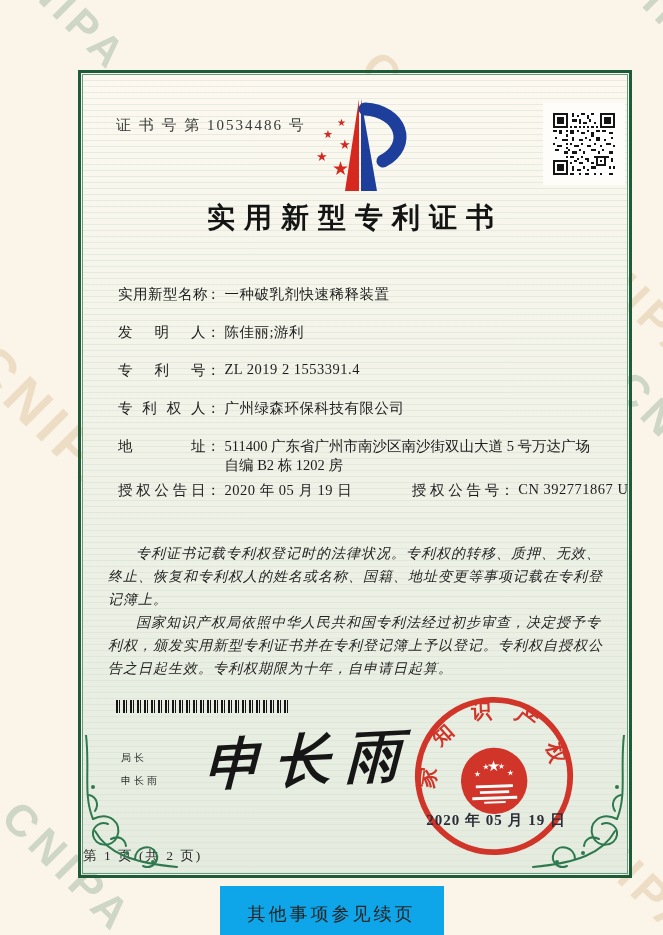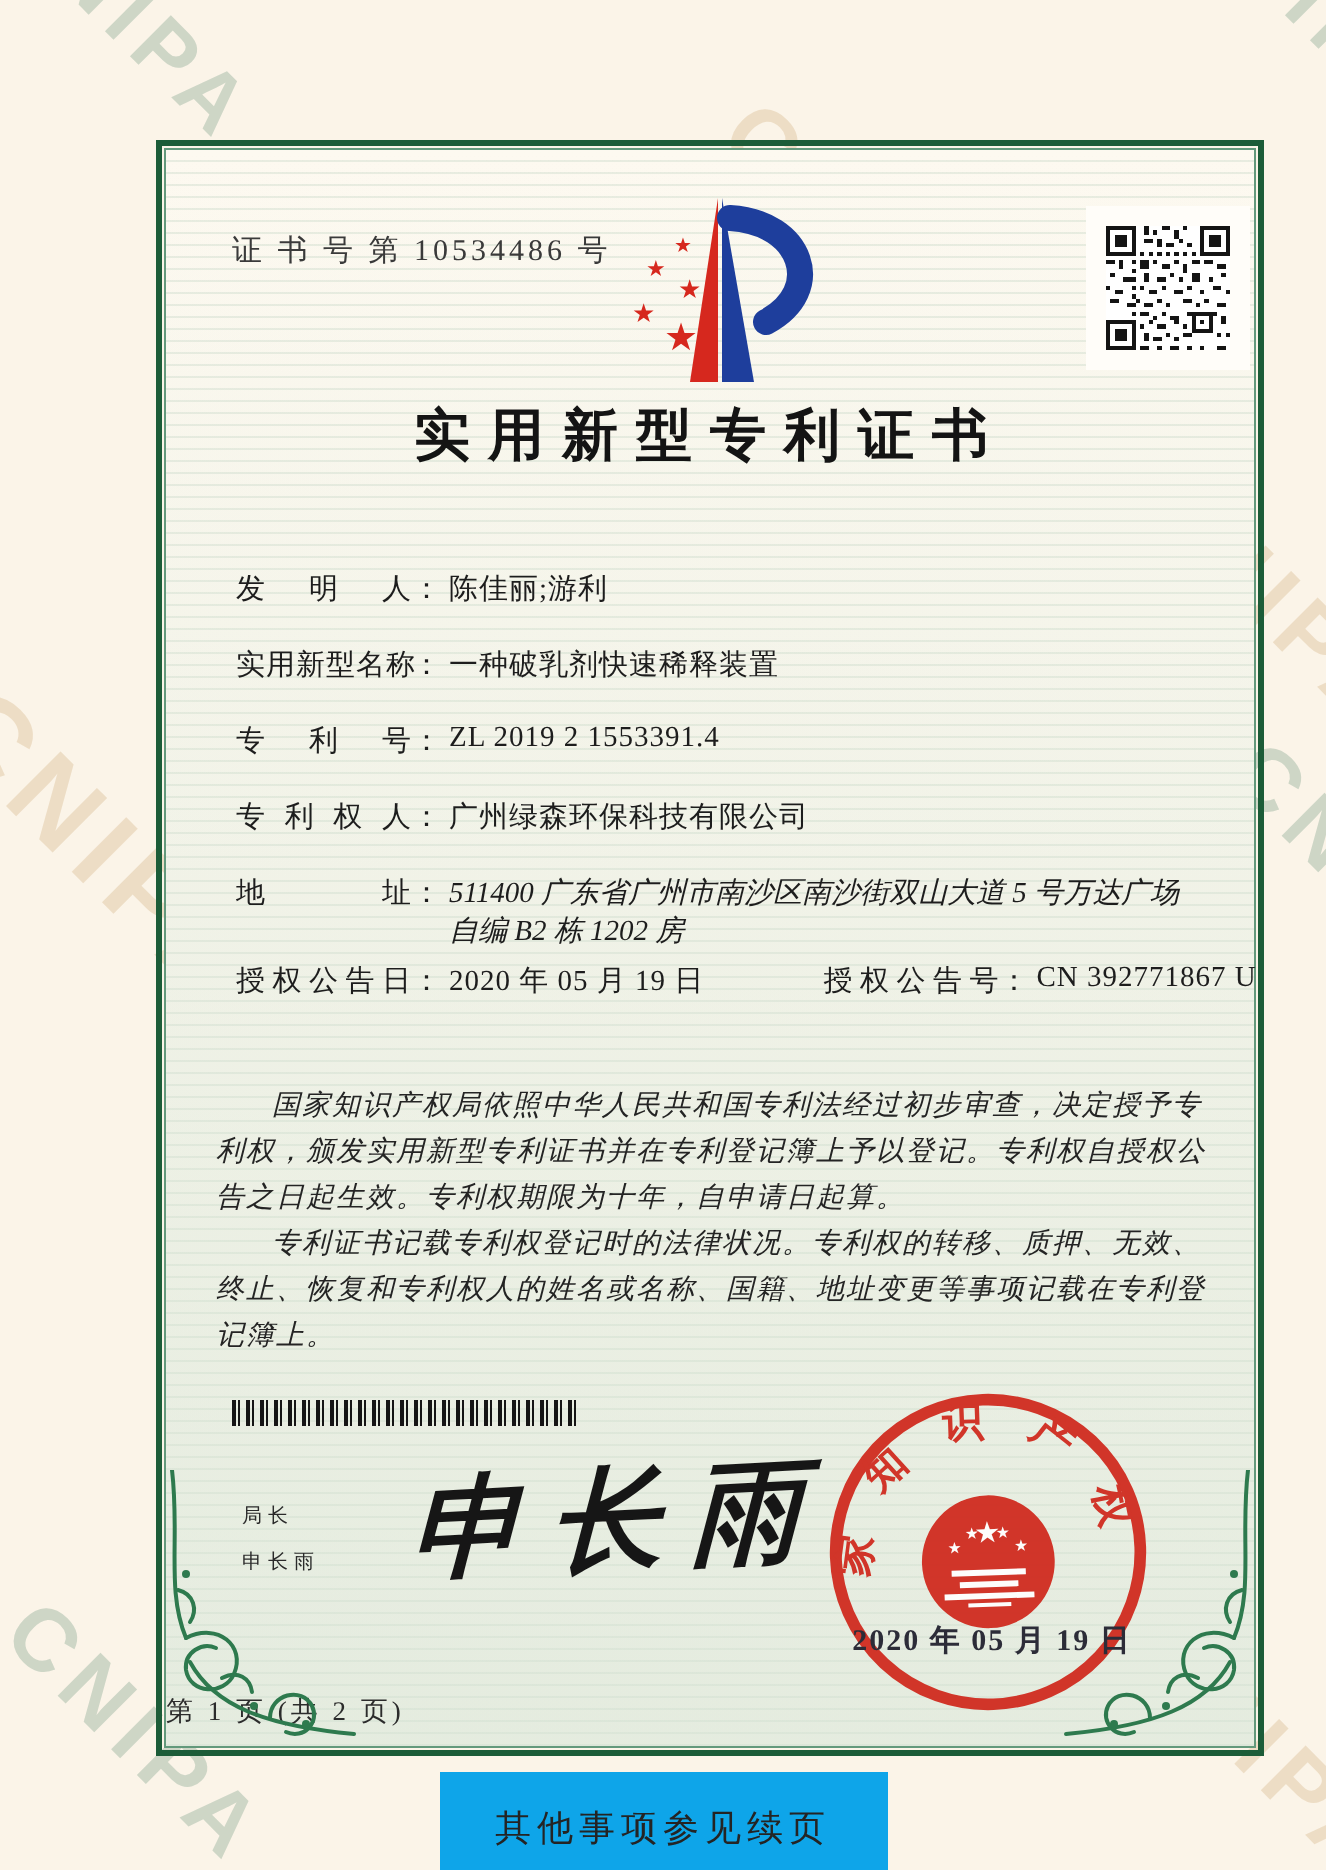--- a/index.html
+++ b/index.html
@@ -55,21 +55,21 @@
   
   .fields { position:absolute; left:35px; top:210px; width:490px; font-size:14.5px; color:#1d1d1d; }
   .field-row { height:20px; margin-bottom:18px; white-space:nowrap; }
   .field-row.address { height:40px; white-space:normal; margin-bottom:4px; }
   .flabel {
     display:inline-block; width:88px; text-align:justify; text-align-last:justify;
     vertical-align:top; letter-spacing:0.5px;
   }
   .fcolon { display:inline-block; vertical-align:top; margin-right:4px; }
   .fvalue { display:inline-block; vertical-align:top; letter-spacing:0.5px; }
-  .addr-lines { display:inline-block; vertical-align:top;font-style:italic; }
+  .addr-lines { display:inline-block; vertical-align:top; }
   .grant-row .pair2 { margin-left:56px; }
   
   .paras {
     position:absolute; left:25px; top:468px; width:505px;
     font-size:14px; line-height:1.64; letter-spacing:1px; color:#242424; font-style:italic;
   }
   .paras p { text-indent:2em; }
   
   .barcode {
     position:absolute; left:33px; top:625px; width:172px; height:13px;
@@ -158,43 +158,43 @@
             <rect x="21" y="21" width="3" height="3" fill="#ffffff"></rect>
             <rect x="22" y="22" width="1" height="1" fill="#141414"></rect>
             <path fill="#141414" d="M9 0h1v2h-1zM11 1h1v1h-1zM13 0h2v1h-2zM16 1h1v2h-1zM18 0h1v1h-1zM9 3h2v1h-2zM12 3h1v2h-1zM14 4h2v1h-2zM17 3h1v1h-1zM19 4h1v1h-1zM8 6h1v1h-1zM10 6h1v1h-1zM12 6h1v1h-1zM14 6h1v1h-1zM16 6h1v1h-1zM18 6h1v1h-1zM20 6h1v1h-1zM6 8h1v1h-1zM6 10h1v1h-1zM6 12h1v1h-1zM6 14h1v1h-1zM6 16h1v1h-1zM6 18h1v1h-1zM6 20h1v1h-1zM0 8h2v1h-2zM3 8h1v2h-1zM8 8h2v2h-2zM11 8h1v1h-1zM13 9h2v1h-2zM16 8h1v1h-1zM18 9h1v2h-1zM20 8h2v1h-2zM23 8h2v1h-2zM26 9h2v1h-2zM1 11h1v1h-1zM4 12h2v1h-2zM9 11h1v2h-1zM12 12h2v1h-2zM15 11h1v1h-1zM17 12h1v1h-1zM20 11h2v2h-2zM24 12h1v1h-1zM27 11h1v1h-1zM0 14h1v1h-1zM2 15h2v1h-2zM8 14h1v1h-1zM10 15h2v1h-2zM13 14h1v1h-1zM16 15h2v1h-2zM19 14h1v1h-1zM22 15h1v1h-1zM25 14h2v1h-2zM28 15h1v1h-1zM1 17h2v1h-2zM5 18h1v1h-1zM7 17h1v1h-1zM9 18h2v1h-2zM12 17h1v1h-1zM14 18h1v1h-1zM18 17h2v1h-2zM21 18h1v1h-1zM23 17h1v1h-1zM26 18h2v1h-2zM8 20h2v1h-2zM11 21h1v1h-1zM13 20h1v1h-1zM15 21h2v1h-2zM19 20h1v1h-1zM25 20h1v1h-1zM27 21h1v1h-1zM8 23h1v1h-1zM10 22h1v1h-1zM12 23h2v1h-2zM16 22h1v1h-1zM18 23h1v1h-1zM27 22h1v1h-1zM9 25h1v2h-1zM11 26h2v1h-2zM14 25h1v1h-1zM16 26h1v1h-1zM18 25h2v1h-2zM26 25h1v1h-1zM28 25h1v1h-1zM8 28h2v1h-2zM12 28h1v1h-1zM15 28h2v1h-2zM19 28h1v1h-1zM22 28h1v1h-1zM26 28h2v1h-2z"></path>
           </svg>
         </div>
 
         <div class="title">实用新型专利证书</div>
 
         <div class="fields">
           <div class="field-row">
+            <span class="flabel">实用新型名称</span><span class="fcolon">：</span><span class="fvalue">一种破乳剂快速稀释装置</span>
+          </div>
+          <div class="field-row">
             <span class="flabel">发明人</span><span class="fcolon">：</span><span class="fvalue">陈佳丽;游利</span>
-          </div>
-          <div class="field-row">
-            <span class="flabel">实用新型名称</span><span class="fcolon">：</span><span class="fvalue">一种破乳剂快速稀释装置</span>
           </div>
           <div class="field-row">
             <span class="flabel">专利号</span><span class="fcolon">：</span><span class="fvalue">ZL 2019 2 1553391.4</span>
           </div>
           <div class="field-row">
             <span class="flabel">专利权人</span><span class="fcolon">：</span><span class="fvalue">广州绿森环保科技有限公司</span>
           </div>
           <div class="field-row address">
             <span class="flabel">地址</span><span class="fcolon">：</span><span class="addr-lines"><span>511400 广东省广州市南沙区南沙街双山大道 5 号万达广场</span><br><span>自编 B2 栋 1202 房</span></span>
           </div>
           <div class="field-row grant-row">
             <span><span class="flabel">授权公告日</span><span class="fcolon">：</span><span class="fvalue">2020 年 05 月 19 日</span></span>
             <span class="pair2"><span class="flabel">授权公告号</span><span class="fcolon">：</span><span class="fvalue">CN 392771867 U</span></span>
           </div>
         </div>
 
         <div class="paras">
+          <p>专利证书记载专利权登记时的法律状况。专利权的转移、质押、无效、终止、恢复和专利权人的姓名或名称、国籍、地址变更等事项记载在专利登记簿上。</p>
           <p>国家知识产权局依照中华人民共和国专利法经过初步审查，决定授予专利权，颁发实用新型专利证书并在专利登记簿上予以登记。专利权自授权公告之日起生效。专利权期限为十年，自申请日起算。</p>
-          <p>专利证书记载专利权登记时的法律状况。专利权的转移、质押、无效、终止、恢复和专利权人的姓名或名称、国籍、地址变更等事项记载在专利登记簿上。</p>
         </div>
 
         <div class="barcode"></div>
 
         <div class="signer">
           <div>局长</div>
           <div>申长雨</div>
         </div>
 
         <div class="signature">申长雨</div>

